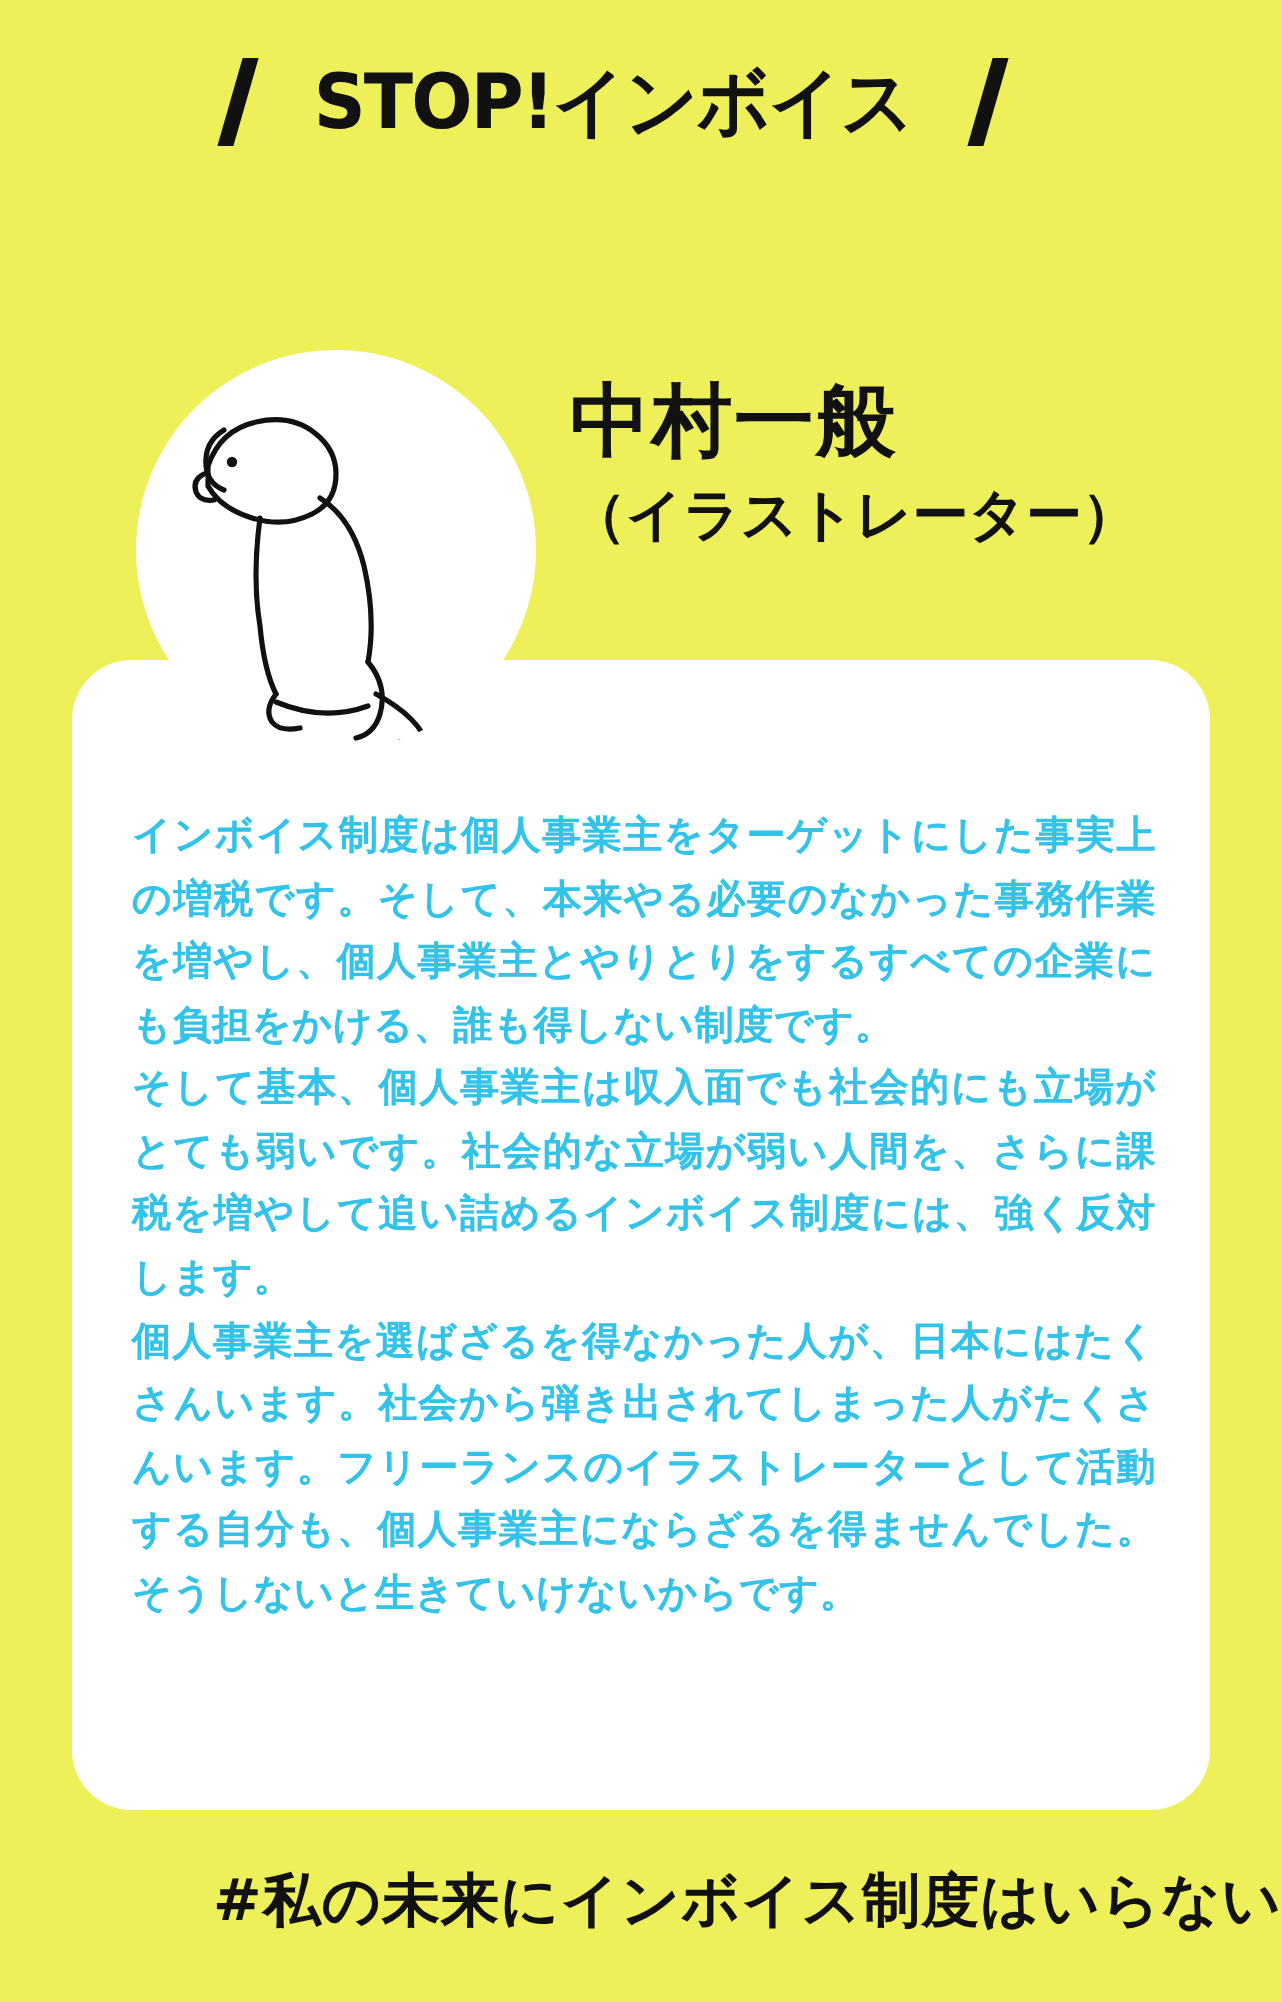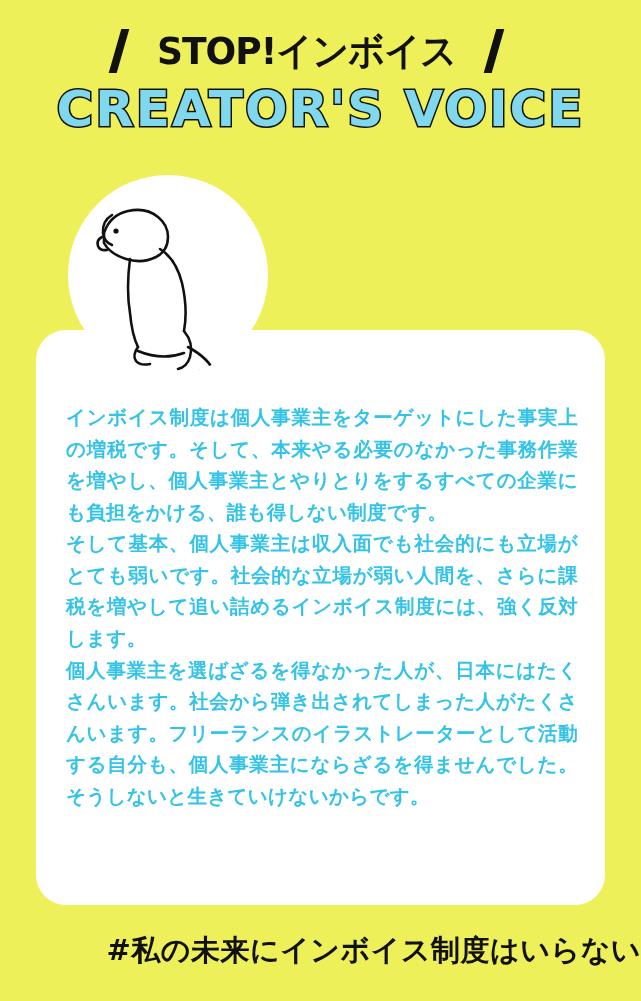--- a/index.html
+++ b/index.html
@@ -193,21 +193,20 @@
 <body>
 
 <div class="poster">
 
   <div class="header">
     <div class="stop-row">
       <span class="slash left"></span>
       <span class="stop-text">STOP!インボイス</span>
       <span class="slash right"></span>
     </div>
-    <div class="creators-voice">CREATOR'S VOICE</div>
   </div>
 
   <div class="hand">
     <svg width="330" height="560" viewBox="0 0 330 560" xmlns="http://www.w3.org/2000/svg">
       <g fill="#f3f36e" stroke="none">
         <rect x="58" y="120" width="44" height="250" rx="22"></rect>
         <rect x="112" y="60" width="46" height="310" rx="23"></rect>
         <rect x="168" y="46" width="46" height="324" rx="23"></rect>
         <rect x="224" y="96" width="44" height="274" rx="22"></rect>
         <rect x="44" y="300" width="240" height="220" rx="60"></rect>
@@ -245,18 +244,22 @@
 
         <path d="M116 156 q10 12 6 26 q-3 10 -12 12"></path>
 
         <path d="M120 172 q22 12 26 26 q3 12 -8 14"></path>
         <path d="M132 196 q12 8 10 16"></path>
         <path d="M124 200 q10 10 8 18"></path>
       </g>
     </svg>
   </div>
 
+  <div class="name-block">
+    <div class="name-main">中村一般</div>
+    <div class="name-sub">（イラストレーター）</div>
+  </div>
 
   <div class="footer">
     <div class="hashtag">#私の未来にインボイス制度はいらない</div>
   </div>
 
 </div>
 
 </body></html>

